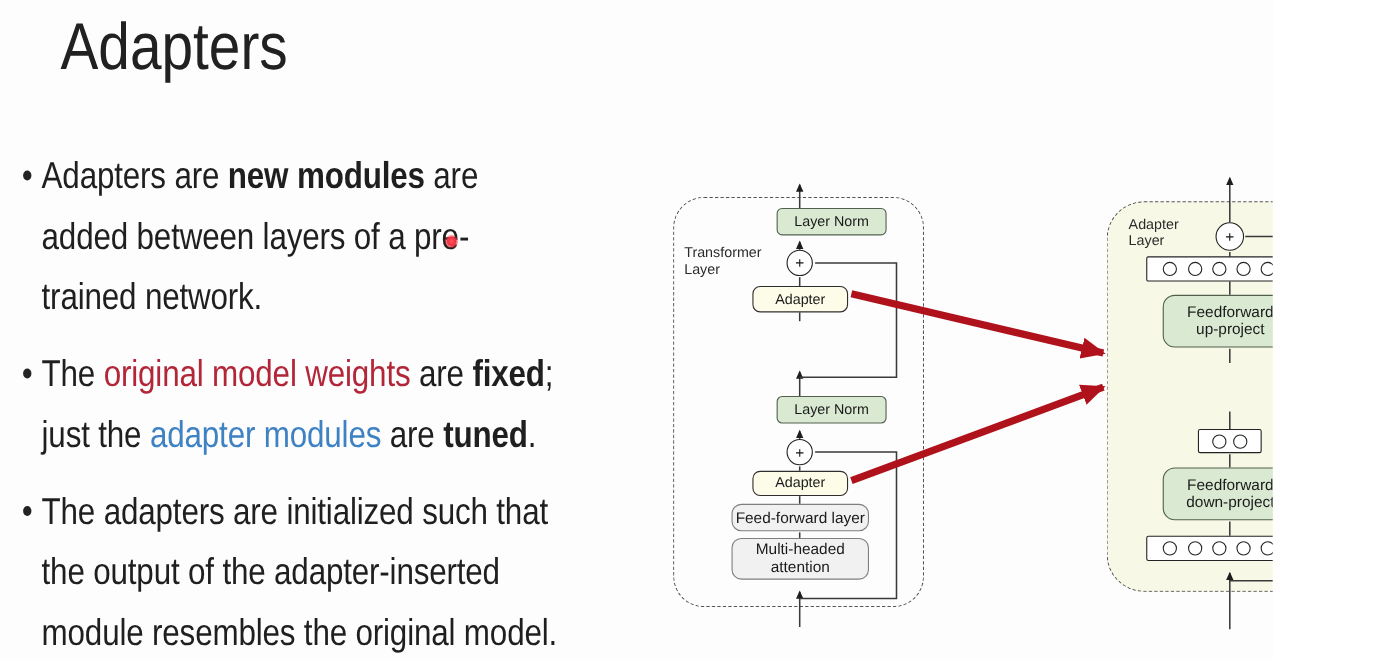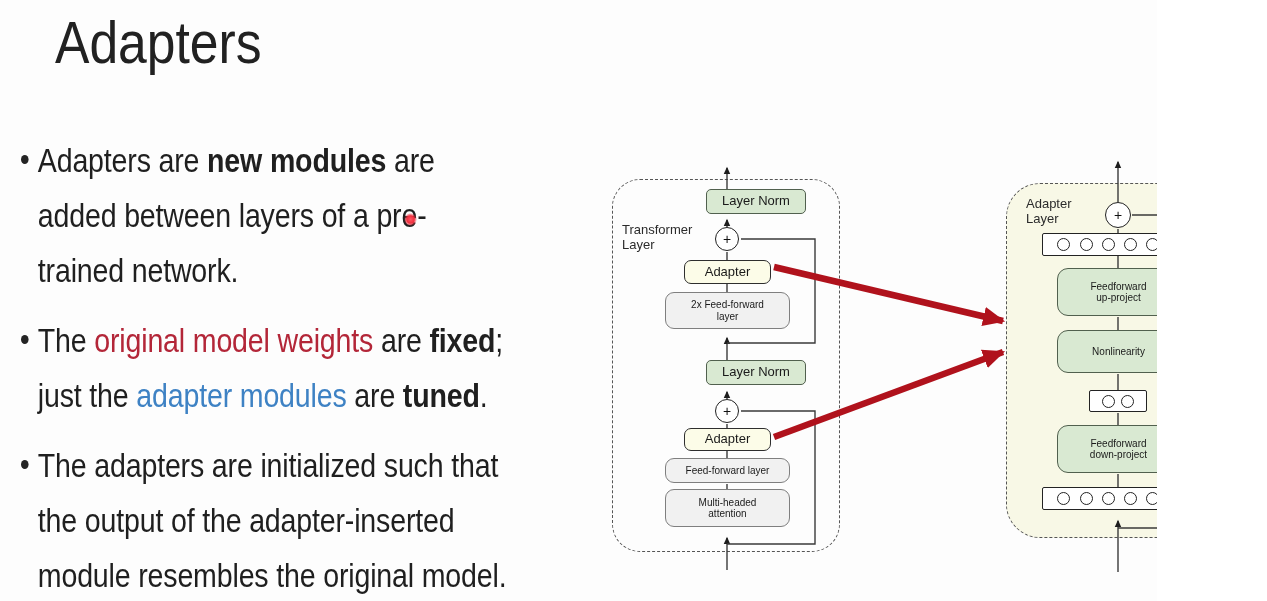--- a/index.html
+++ b/index.html
@@ -33,21 +33,21 @@
   
   svg.wires{position:absolute;left:0;top:0;z-index:2;pointer-events:none;}
   .wire{stroke:#3a3a3a;stroke-width:1.4;fill:none;}
   .redline{stroke:var(--arrow-red,#b0121c);stroke-width:6.5;fill:none;}
   .blackhead{fill:#1d1d1d;}
   .redhead{fill:var(--arrow-red,#b0121c);}
   
   .box{
     position:absolute;box-sizing:border-box;z-index:3;display:flex;flex-direction:column;
     align-items:center;justify-content:center;text-align:center;
-    font-size:10px;line-height:1.12;color:#1a1a1a;background:#fff;
+    font-size:14px;line-height:1.12;color:#1a1a1a;background:#fff;
   }
   .green{background:var(--green-fill,#d9e9d2);border:1.4px solid #51604e;border-radius:5px;margin-left:28px;}
   .green-lg{background:var(--green-fill,#d9e9d2);border:1.4px solid #51604e;border-radius:11px;}
   .yellow{background:var(--yellow-fill,#fcfce8);border:1.7px solid #2e2e2e;border-radius:7px;font-size:13px;}
   .gray{background:var(--gray-fill,#f1f1f1);border:1.4px solid #7f7f7f;border-radius:9px;}
   .feat{background:#fff;border:1.4px solid #232323;border-radius:2px;flex-direction:row;justify-content:space-evenly;align-items:center;padding:0 5px;}
   .feat .circle{width:13px;height:13px;box-sizing:border-box;border:1.5px solid #232323;border-radius:50%;background:#fff;}
   .plus-node{
     position:absolute;z-index:3;box-sizing:border-box;border:1.5px solid #222;border-radius:50%;background:#fff;
     display:flex;align-items:center;justify-content:center;font-size:14px;color:#111;line-height:1;
@@ -123,24 +123,20 @@
     <line class="redline" x1="774" y1="437" x2="1003" y2="352" marker-end="url(#redah)"></line>
   </svg>
 
   <div class="diagram-label" style="left:622px;top:222px;">
     <div>Transformer</div>
     <div>Layer</div>
   </div>
   <div class="box green" style="left:678px;top:189px;width:100px;height:25px;font-size:13px;">Layer Norm</div>
   <div class="plus-node" style="left:715px;top:227px;width:24px;height:24px;">+</div>
   <div class="box yellow" style="left:684px;top:260px;width:87px;height:24px;">Adapter</div>
-  <div class="box gray" style="left:665px;top:292px;width:125px;height:37px;">
-    <span>2x Feed-forward</span>
-    <span>layer</span>
-  </div>
   <div class="box green" style="left:678px;top:360px;width:100px;height:25px;font-size:13px;">Layer Norm</div>
   <div class="plus-node" style="left:715px;top:399px;width:24px;height:24px;">+</div>
   <div class="box yellow" style="left:684px;top:428px;width:87px;height:23px;">Adapter</div>
   <div class="box gray" style="left:665px;top:458px;width:125px;height:25px;">Feed-forward layer</div>
   <div class="box gray" style="left:665px;top:489px;width:125px;height:38px;">
     <span>Multi-headed</span>
     <span>attention</span>
   </div>
 
   <div class="diagram-label" style="left:1026px;top:196px;">
@@ -153,21 +149,20 @@
       <span class="circle"></span>
       <span class="circle"></span>
       <span class="circle"></span>
       <span class="circle"></span>
       <span class="circle"></span>
     </div>
   <div class="box green-lg" style="left:1057px;top:268px;width:123px;height:48px;">
     <span>Feedforward</span>
     <span>up-project</span>
   </div>
-  <div class="box green-lg" style="left:1057px;top:330px;width:123px;height:43px;">Nonlinearity</div>
   <div class="box feat" style="left:1089px;top:390px;width:58px;height:22px;">
       <span class="circle"></span>
       <span class="circle"></span>
     </div>
   <div class="box green-lg" style="left:1057px;top:425px;width:123px;height:48px;">
     <span>Feedforward</span>
     <span>down-project</span>
   </div>
   <div class="box feat" style="left:1042px;top:487px;width:155px;height:23px;">
       <span class="circle"></span>

